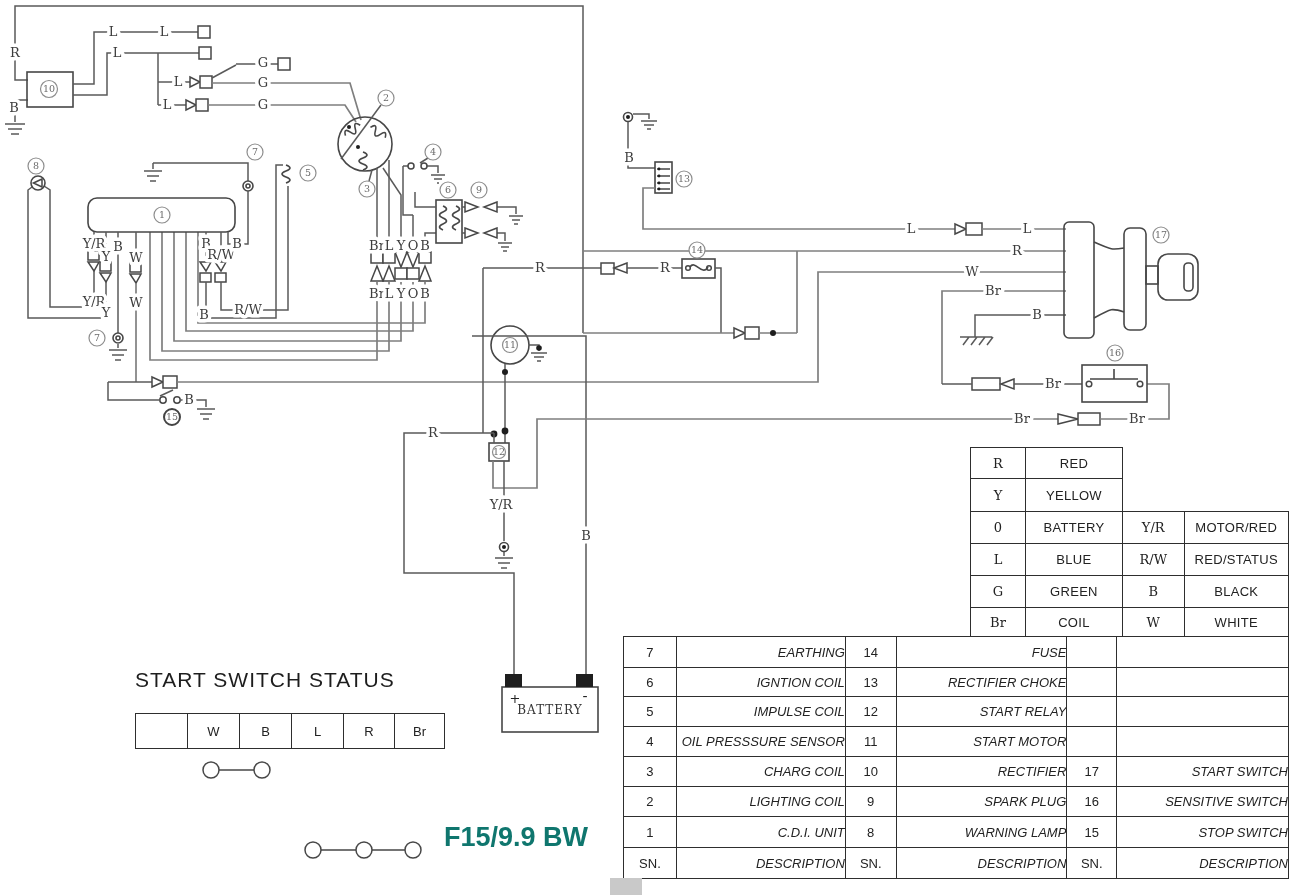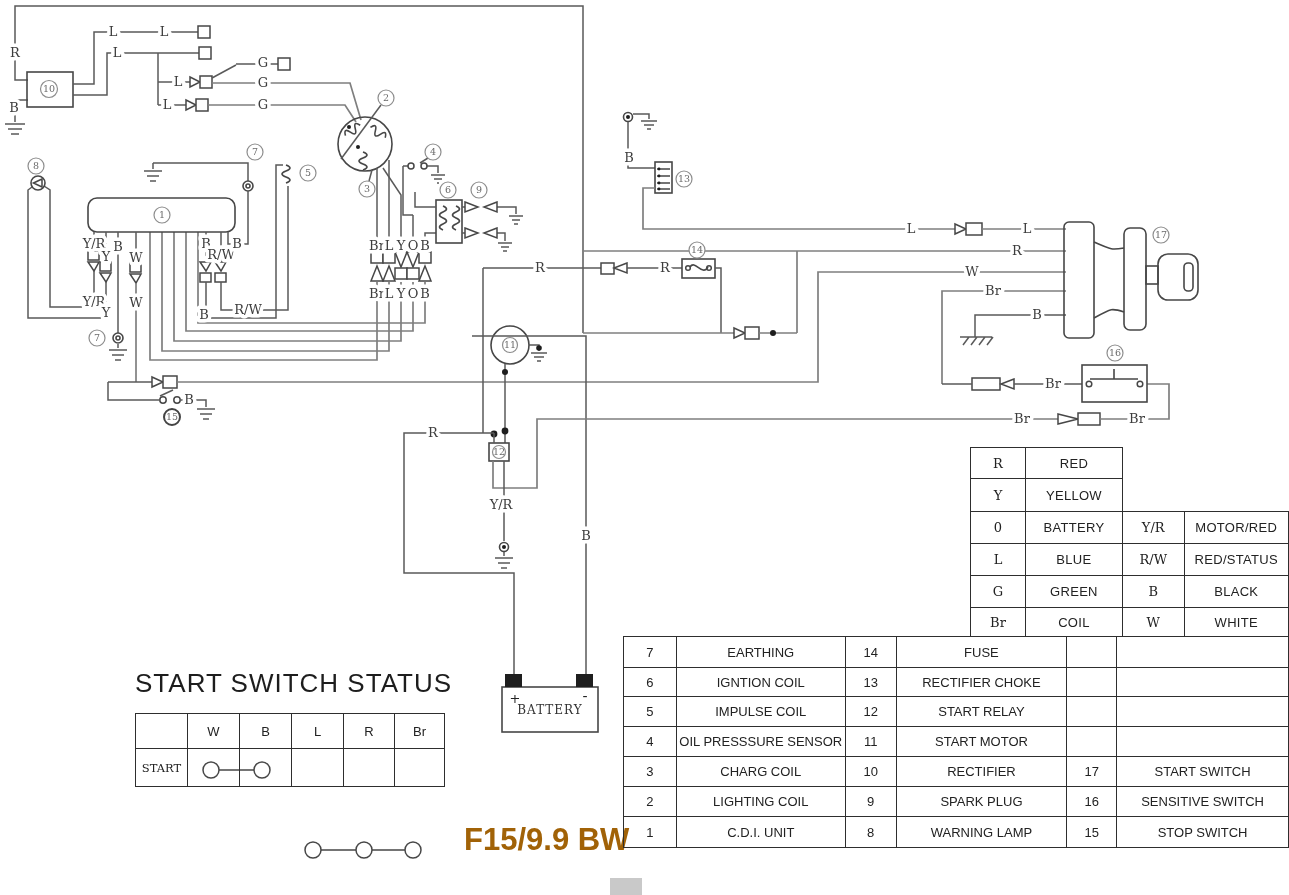--- a/index.html
+++ b/index.html
@@ -16,27 +16,27 @@
   .c{fill:none;stroke:#474747;stroke-width:1.6;}
   .badge{fill:#fff;stroke:#8d8d8d;stroke-width:1.2;}
   .dot{fill:#1e1e1e;stroke:none;}
   .conn{fill:#fff;stroke:#474747;stroke-width:1.5;}
 
   .panel{position:absolute;color:#1f1f1f;}
   table.grid{border-collapse:collapse;table-layout:fixed;background:transparent;}
   table.grid td{border:1.6px solid #2e2e2e;padding:0;vertical-align:middle;background:transparent;
                 font-size:13px;color:#222;overflow:hidden;white-space:nowrap;}
   td.sn{text-align:center;}
-  td.desc{padding-left:14px;text-align:center;}
+  td.desc{padding-left:14px;text-align:right;font-style:italic;}
   td.code{text-align:center;font-family:"DejaVu Serif",serif;color:#555;}
   td.cname{text-align:center;letter-spacing:.3px;}
   td.nob{border:none !important;}
   td.small{font-size:10.5px;}
-  #status-title{position:absolute;left:135px;top:668px;font-size:26px;letter-spacing:1px;color:#1d1d1d;}
-  #model-label{position:absolute;left:464px;top:822px;font-size:31px;font-weight:bold;color:#a16207;}
+  #status-title{position:absolute;left:135px;top:668px;font-size:21px;letter-spacing:1px;color:#1d1d1d;}
+  #model-label{position:absolute;left:444px;top:822px;font-size:27px;font-weight:bold;color:#0f766e;}
   td.rowlab{text-align:center;font-size:13px;}
   td.rowlab.serif{font-family:"DejaVu Serif",serif;font-size:11.5px;}
   #artifact{position:absolute;left:610px;top:878px;width:32px;height:17px;background:#c9c9c9;}
 </style>
 </head>
 <body>
 
 <div id="stage">
 
   <svg id="schematic" width="1289" height="895" viewBox="0 0 1289 895" xmlns="http://www.w3.org/2000/svg">
@@ -348,28 +348,20 @@
     <table class="grid">
       <tbody>
           <tr style="height:35px">
         <td style="width:51px" class="rowlab"></td>
         <td style="width:51px" class="rowlab">W</td>
         <td style="width:51px" class="rowlab">B</td>
         <td style="width:51px" class="rowlab">L</td>
         <td style="width:50px" class="rowlab">R</td>
         <td style="width:49px" class="rowlab">Br</td>
       </tr>
-      <tr style="height:38px">
-        <td class="rowlab serif">START</td>
-        <td></td>
-            <td></td>
-            <td></td>
-            <td></td>
-            <td></td>
-      </tr>
     </tbody>
       </table>
   </div>
 
   <div id="model-label">F15/9.9 BW</div>
 
   <div class="panel" style="left:970px;top:447px;">
     <table class="grid">
       <tbody>
           <tr style="height:31px">
@@ -464,18 +456,26 @@
         <td class="desc">SENSITIVE SWITCH</td>
       </tr>
       <tr style="height:31px">
         <td class="sn">1</td>
         <td class="desc">C.D.I. UNIT</td>
         <td class="sn">8</td>
         <td class="desc">WARNING LAMP</td>
         <td class="sn">15</td>
         <td class="desc">STOP SWITCH</td>
       </tr>
+      <tr style="height:31px">
+        <td class="sn">SN.</td>
+        <td class="desc">DESCRIPTION</td>
+        <td class="sn">SN.</td>
+        <td class="desc">DESCRIPTION</td>
+        <td class="sn">SN.</td>
+        <td class="desc">DESCRIPTION</td>
+      </tr>
     </tbody>
       </table>
   </div>
 
   <div id="artifact"></div>
 </div>
 
 </body></html>

